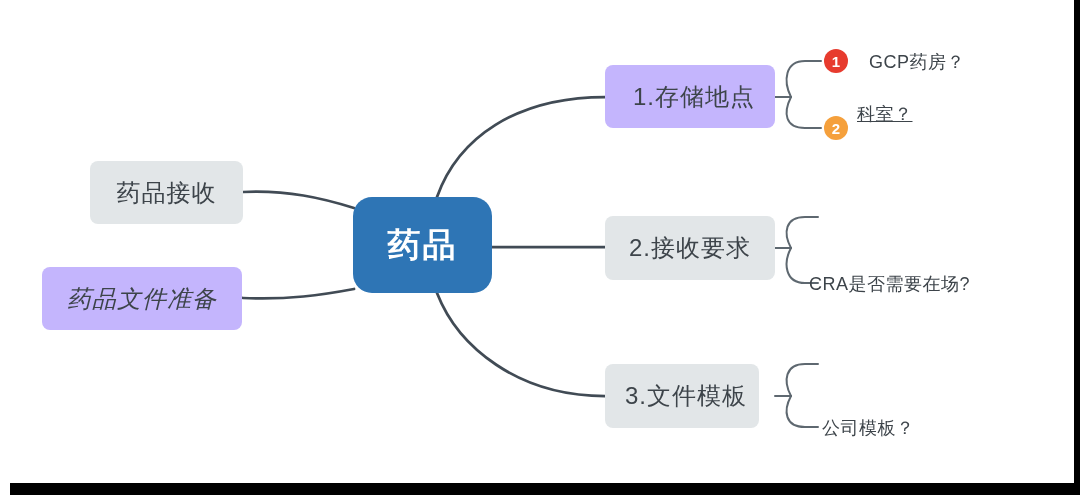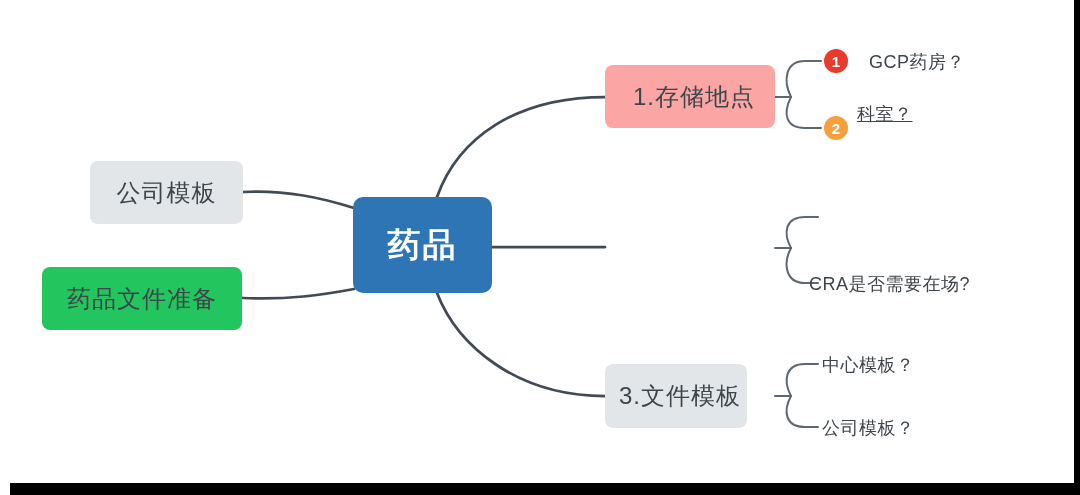--- a/index.html
+++ b/index.html
@@ -9,27 +9,27 @@
   }
   svg.links{position:absolute;left:0;top:0;width:1080px;height:495px;pointer-events:none;}
   g.main-links path{fill:none;stroke:#414b55;stroke-width:2.75;stroke-linecap:round;}
   g.brace-links path{fill:none;stroke:#5e6870;stroke-width:2;stroke-linecap:round;}
 
   .node{
     position:absolute;display:flex;align-items:center;justify-content:center;
     box-sizing:border-box;border-radius:8px;background:#e2e6e8;color:#3d444a;
     font-size:24px;letter-spacing:1px;white-space:nowrap;cursor:default;
   }
-  .n-root{left:353px;top:197px;width:139px;height:96px;border-radius:10px;
+  .n-root{left:353px;top:197px;width:139px;height:96px;border-radius:19px;
     background:#2e75b5;color:#ffffff;font-size:33px;font-weight:bold;letter-spacing:2px;}
   .n-receive{left:90px;top:161px;width:153px;height:63px;}
   .n-docs{left:42px;top:267px;width:200px;height:63px;}
   .n-storage{left:605px;top:65px;width:170px;height:63px;}
   .n-require{left:605px;top:216px;width:170px;height:64px;}
-  .n-template{left:605px;top:364px;width:142px;height:64px;padding-left:8px;}
+  .n-template{left:605px;top:364px;width:154px;height:64px;padding-left:8px;}
 
   .leaf{
     position:absolute;transform:translateY(-50%);
     font-size:18px;color:#3d444a;white-space:nowrap;letter-spacing:0.5px;
   }
   .lf-gcp{left:857px;top:62px;margin-left:12px;}
   .lf-keshi{left:857px;top:114px;text-decoration:underline;}
   .lf-first{left:822px;top:218px;}
   .lf-cra{left:809px;top:284px;}
   .lf-center{left:822px;top:365px;}
@@ -66,35 +66,35 @@
       <path d="M791,97 C783,113 785,128 805,128 L821,128"></path>
       <path d="M775,248 L791,248"></path>
       <path d="M791,248 C783,233 785,217 805,217 L818,217"></path>
       <path d="M791,248 C783,263 785,283 805,283 L818,283"></path>
       <path d="M775,396 L791,396"></path>
       <path d="M791,396 C783,381 785,364 805,364 L818,364"></path>
       <path d="M791,396 C783,411 785,427 805,427 L818,427"></path>
     </g>
   </svg>
 
-  <div class="node n-receive" style="background: rgb(226, 230, 232);">公司模板</div>
-  <div class="node n-docs" style="background: #22c55e;">药品文件准备</div>
+  <div class="node n-receive" style="background: rgb(226, 230, 232);">药品接收</div>
+  <div class="node n-docs" style="background: #c4b5fd; font-style: italic;">药品文件准备</div>
 
   <div class="node n-root" style="background: rgb(46, 117, 181);">药品</div>
 
-  <div class="node n-storage" style="background: #fca5a5; padding-left: 8px;">1.存储地点</div>
+  <div class="node n-storage" style="background: #c4b5fd; padding-left: 8px;">1.存储地点</div>
+  <div class="node n-require" style="background: rgb(226, 230, 232);">2.接收要求</div>
   <div class="node n-template" style="background: rgb(226, 230, 232);">3.文件模板</div>
 
   <div class="badge bd-1" style="background: rgb(231, 59, 46);">1</div>
   <div class="leaf lf-gcp">GCP药房？</div>
 
   <div class="badge bd-2" style="background: rgb(245, 160, 60);">2</div>
   <div class="leaf lf-keshi">科室？</div>
 
   <div class="leaf lf-cra">CRA是否需要在场?</div>
 
-  <div class="leaf lf-center">中心模板？</div>
   <div class="leaf lf-company">公司模板？</div>
 
   <div class="frame frame-bottom" style="background: rgb(0, 0, 0);"></div>
   <div class="frame frame-right" style="background: rgb(0, 0, 0);"></div>
 
 </div>
 
 </body></html>

